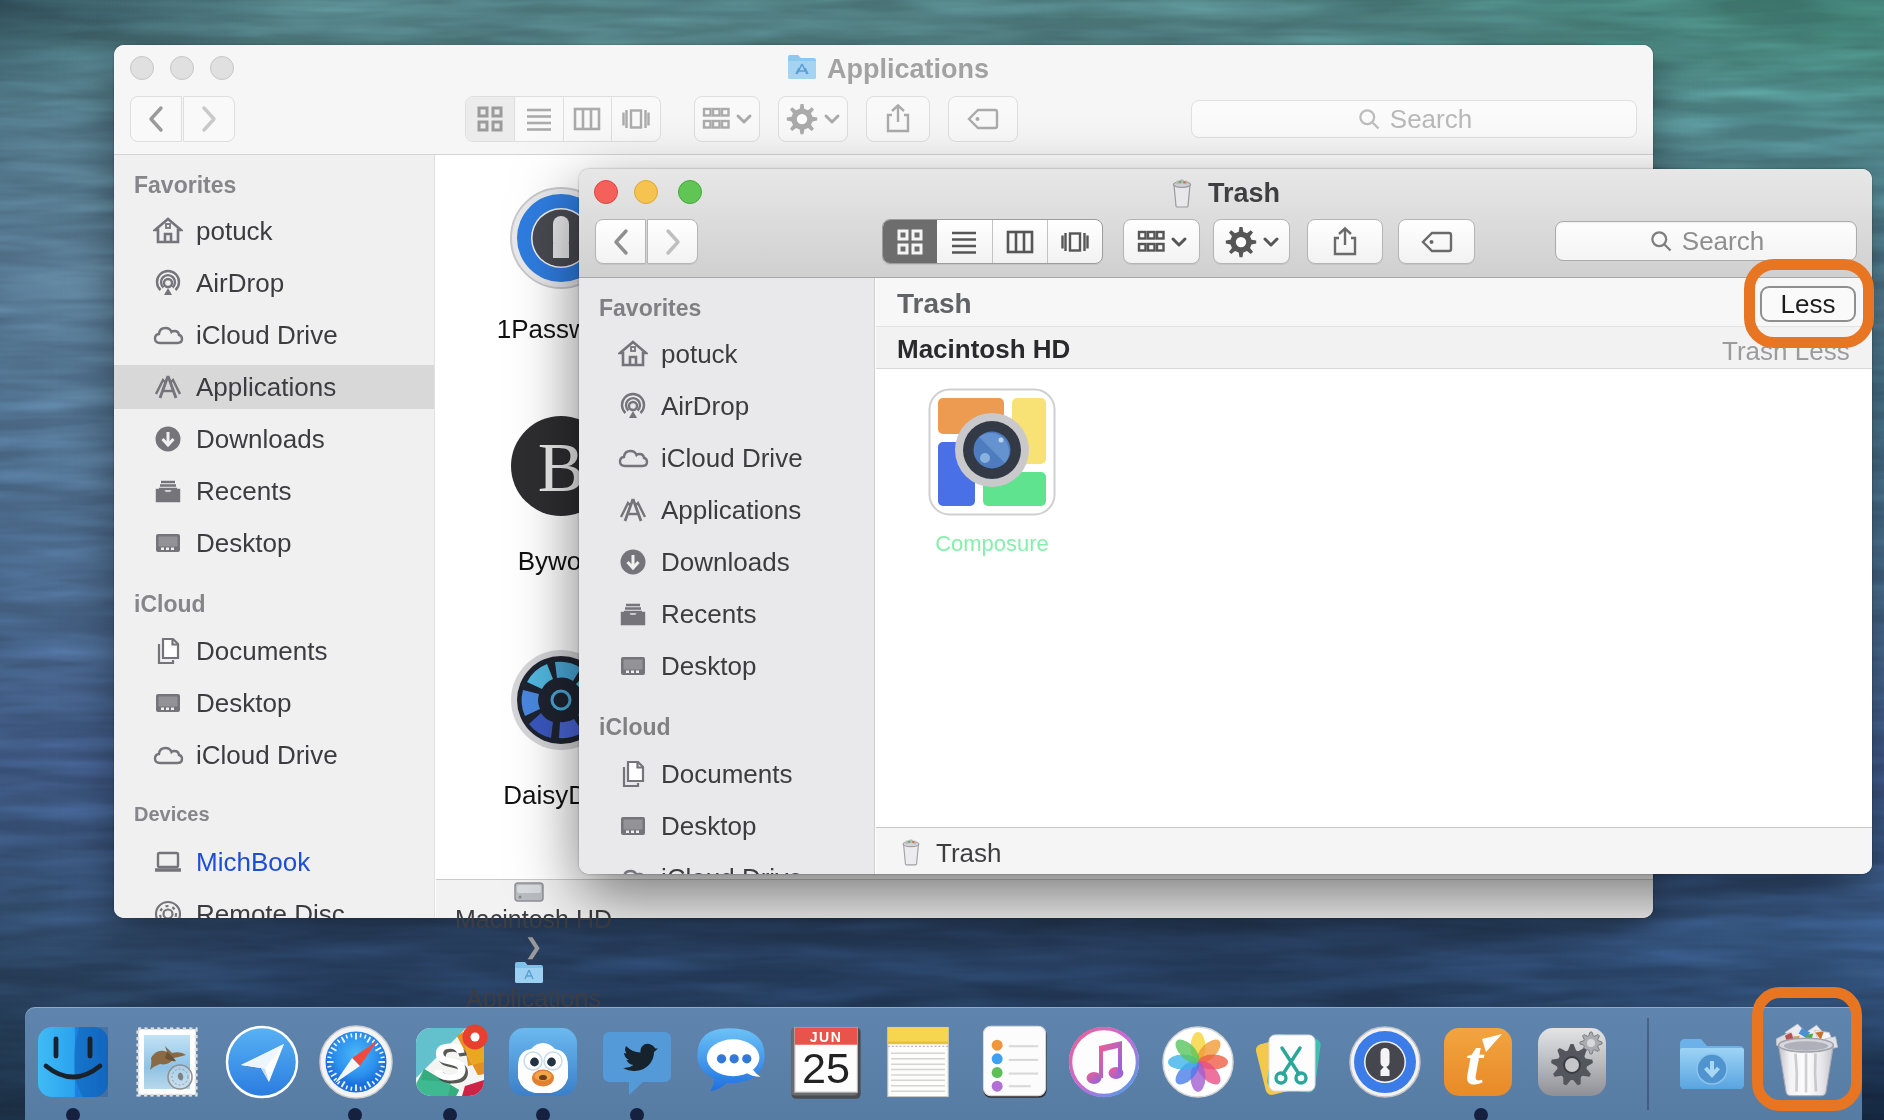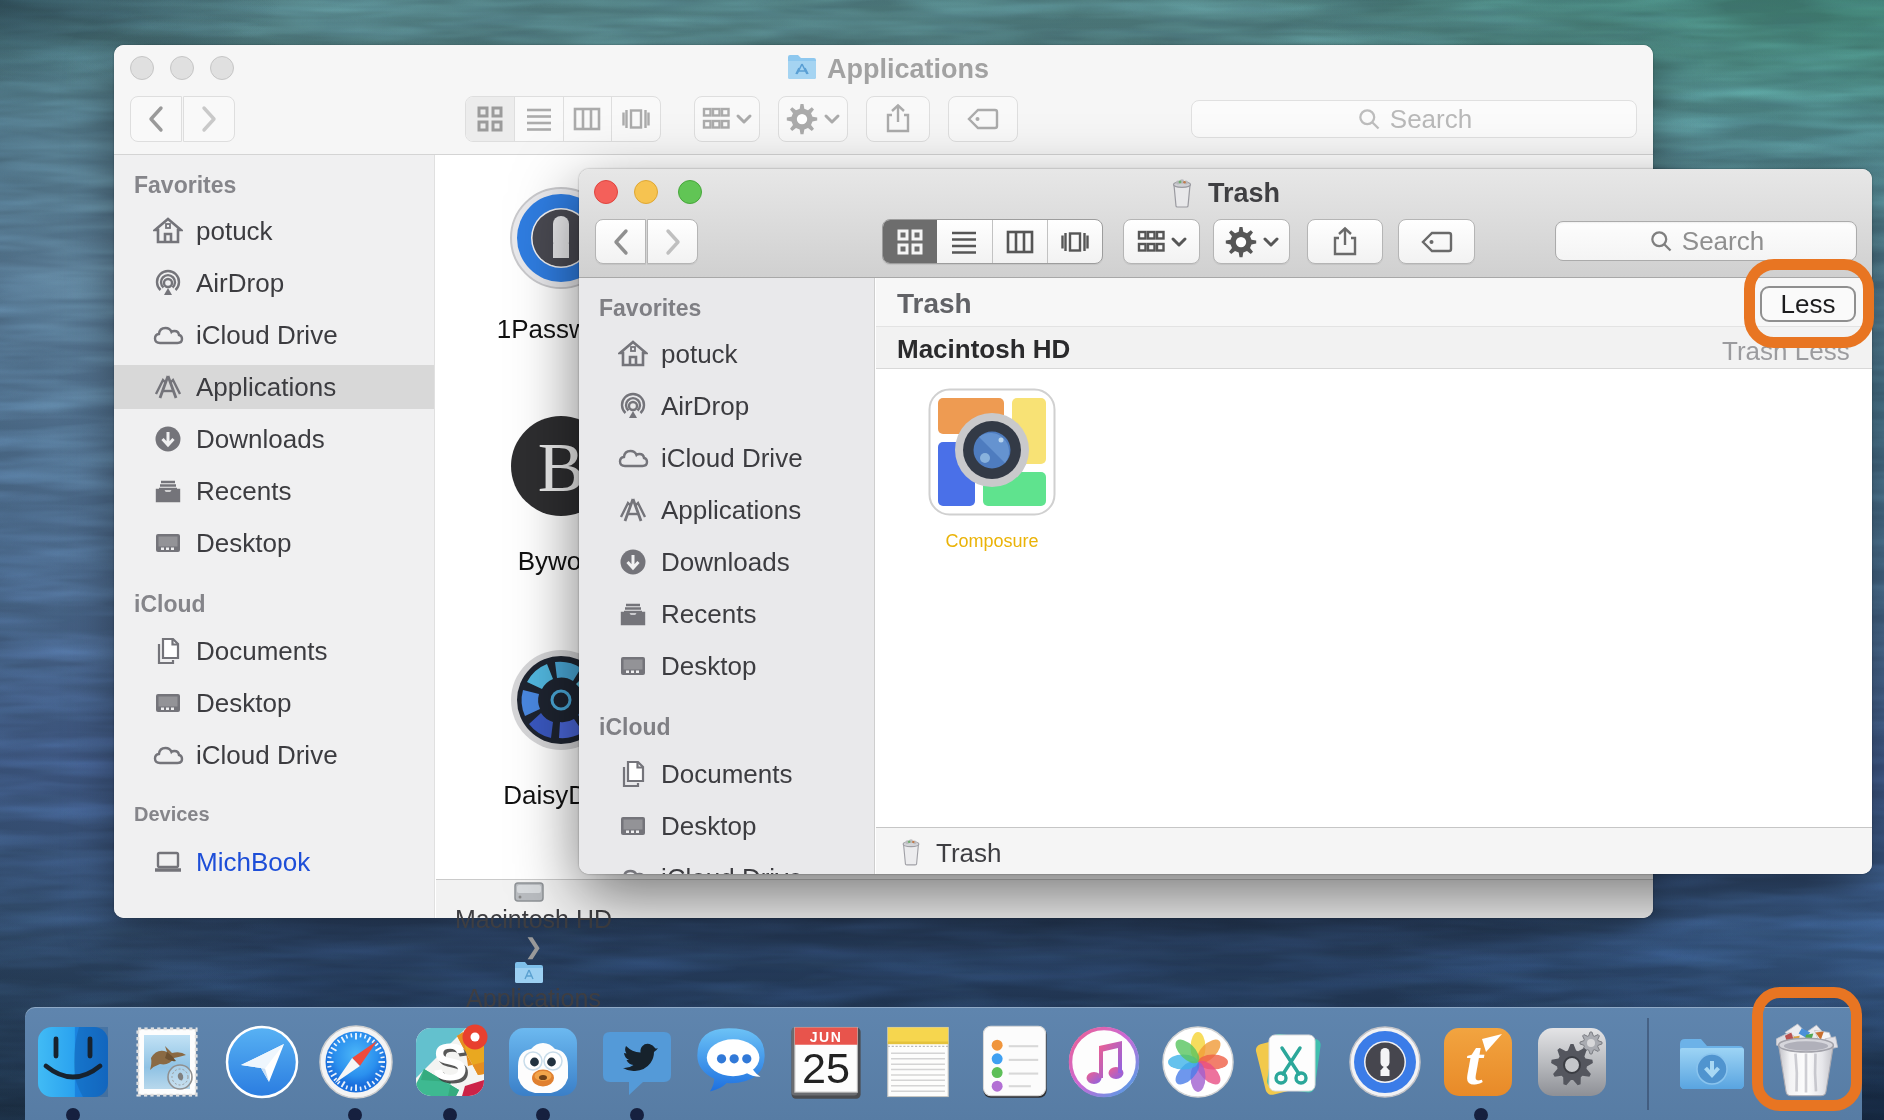--- a/index.html
+++ b/index.html
@@ -263,20 +263,32 @@
       <span style="width:32px;display:flex;justify-content:center;">
         <svg width="32" height="30" viewBox="0 0 32 30">
           <g fill="none" stroke="#74747a" stroke-width="2.4">
 <rect x="6" y="6" width="20" height="14" rx="1.5"></rect>
             <path d="M3 23 L29 23" stroke-width="3.4"></path>
           </g>
         </svg>
       </span>
       <span style="font-size:26px;color:#1d4ed8;margin-left:12px;white-space:nowrap;">MichBook</span>
     </div>
+<div class="row" style="left:38px;top:737px;height:44px;">
+      <span style="width:32px;display:flex;justify-content:center;">
+        <svg width="30" height="30" viewBox="0 0 30 30">
+          <g fill="none" stroke="#74747a" stroke-width="2.2">
+<circle cx="15" cy="15" r="12"></circle>
+            <circle cx="15" cy="15" r="4.5"></circle>
+            <circle cx="15" cy="15" r="8" stroke-dasharray="3 4"></circle>
+          </g>
+        </svg>
+      </span>
+      <span style="font-size:26px;color:#3c3c40;margin-left:12px;white-space:nowrap;">Remote Disc</span>
+    </div>
 </div>
 <div class="a" style="left:509px;top:186px;width:104px;height:104px;">
     <svg width="104" height="104" viewBox="0 0 104 104">
 <circle cx="52" cy="52" r="50" fill="#e9e9ec"></circle>
       <circle cx="52" cy="52" r="50" fill="none" stroke="#c9c9cc" stroke-width="2"></circle>
 <circle cx="52" cy="52" r="44" fill="#2f7de1"></circle>
       <circle cx="52" cy="52" r="30" fill="#f2f2f4"></circle>
 <circle cx="52" cy="52" r="28.5" fill="#4a4a52"></circle>
 <rect x="44" y="30" width="16" height="34" rx="8" fill="#e8e8ea"></rect>
 <path d="M44 58 L52 50 L60 58 L60 72 L44 72 Z" fill="#e8e8ea"></path>
@@ -577,21 +589,21 @@
 <rect x="84" y="10" width="34" height="66" rx="5" fill="#f8e275"></rect>
 <rect x="10" y="54" width="37" height="64" rx="5" fill="#4a70e8"></rect>
 <rect x="55" y="84" width="63" height="34" rx="5" fill="#5fe38e"></rect>
 <circle cx="64" cy="62" r="37" fill="#c9c9cb"></circle>
 <circle cx="64" cy="62" r="29" fill="#333a46"></circle>
 <circle cx="64" cy="62" r="18.5" fill="#4e7cbf"></circle>
 <path d="M51 49 L77 75 A18.5 18.5 0 0 0 51 49 Z" fill="#6b99d4" opacity=".8"></path>
 <circle cx="57" cy="70" r="5" fill="#8fb8e0" opacity=".9"></circle>
     <circle cx="73" cy="52" r="2.5" fill="#b8d4ee"></circle>
 </svg>
-<div class="a" style="left:872px;top:531px;width:240px;text-align:center;font-size:18px;color:#eab308;">Composure</div>
+<div class="a" style="left:872px;top:531px;width:240px;text-align:center;font-size:22px;color:#86efac;">Composure</div>
 <div class="a" style="left:876px;top:827px;width:996px;height:47px;background:#f5f5f5;border-top:1px solid #c6c6c6;box-sizing:border-box;border-radius:0 0 10px 0;"></div>
 <svg class="a" style="left:898px;top:836px;" width="26" height="30" viewBox="0 0 28 32">
 <path d="M6 9 L8 30 Q8 31 9.5 31 L18.5 31 Q20 31 20 30 L22 9 Z" fill="#ececee" stroke="#a0a0a6" stroke-width="1.2"></path>
 <ellipse cx="14" cy="8.5" rx="8.5" ry="2.8" fill="#d4d4d8" stroke="#a0a0a6" stroke-width="1.2"></ellipse>
 <g fill="#bcbcc0">
       <circle cx="10" cy="6.5" r="2"></circle>
       <circle cx="14" cy="5.5" r="2.2"></circle>
       <circle cx="18" cy="6.6" r="2"></circle>
     </g>
 <circle cx="12" cy="6" r="1.4" fill="#6fae6f"></circle>

